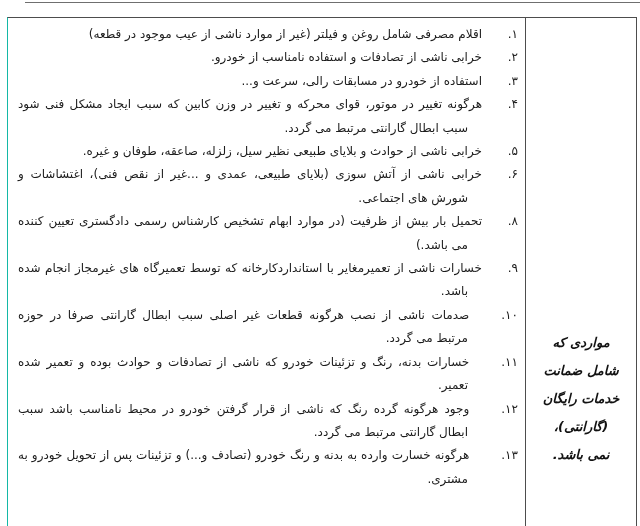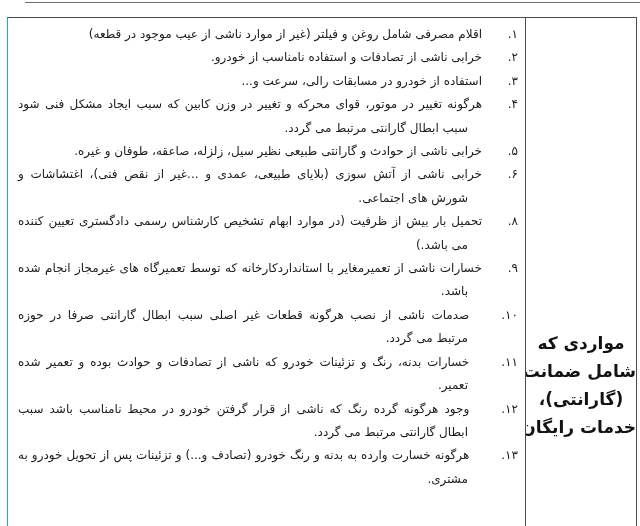--- a/index.html
+++ b/index.html
@@ -68,45 +68,46 @@
   .cell-label {
     flex: 1;
     box-sizing: border-box;
     padding-top: 311px;
     direction: rtl;
     text-align: center;
     overflow: hidden;
   }
   .label-line {
     font-weight: bold;
-    font-size: 17px;
+    font-size: 13px;
     line-height: 28px;
     color: #121212;
     white-space: nowrap;
+    font-style: italic;
   }
 </style>
 </head>
 <body>
 
 <div class="page">
   <div class="top-rule"></div>
 
   <div class="warranty-table">
 
     <div class="cell-items">
       <div id="items-container">
   <div class="item"><span class="num">۱.</span><span class="txt">اقلام مصرفی شامل روغن و فیلتر (غیر از موارد ناشی از عیب موجود در قطعه)</span></div>
 
   <div class="item"><span class="num">۲.</span><span class="txt">خرابی ناشی از تصادفات و استفاده نامناسب از خودرو.</span></div>
 
   <div class="item"><span class="num">۳.</span><span class="txt">استفاده از خودرو در مسابقات رالی، سرعت و...</span></div>
 
   <div class="item"><span class="num">۴.</span><span class="txt">هرگونه تغییر در موتور، قوای محرکه و تغییر در وزن کابین که سبب ایجاد مشکل فنی شود سبب ابطال گارانتی مرتبط می گردد.</span></div>
 
-  <div class="item"><span class="num">۵.</span><span class="txt">خرابی ناشی از حوادث و گارانتی طبیعی نظیر سیل، زلزله، صاعقه، طوفان و غیره.</span></div>
+  <div class="item"><span class="num">۵.</span><span class="txt">خرابی ناشی از حوادث و بلایای طبیعی نظیر سیل، زلزله، صاعقه، طوفان و غیره.</span></div>
 
   <div class="item"><span class="num">۶.</span><span class="txt">خرابی ناشی از آتش سوزی (بلایای طبیعی، عمدی و ...غیر از نقص فنی)، اغتشاشات و شورش های اجتماعی.</span></div>
 
 
   <div class="item"><span class="num">۸.</span><span class="txt">تحمیل بار بیش از ظرفیت (در موارد ابهام تشخیص کارشناس رسمی دادگستری تعیین کننده می باشد.)</span></div>
 
   <div class="item"><span class="num">۹.</span><span class="txt">خسارات ناشی از تعمیرمغایر با استانداردکارخانه که توسط تعمیرگاه های غیرمجاز انجام شده باشد.</span></div>
 
   <div class="item"><span class="num tight">۱۰.</span><span class="txt">صدمات ناشی از نصب هرگونه قطعات غیر اصلی سبب ابطال گارانتی صرفا در حوزه مرتبط می گردد.</span></div>
 
@@ -116,19 +117,20 @@
 
   <div class="item"><span class="num tight">۱۳.</span><span class="txt">هرگونه خسارت وارده به بدنه و رنگ خودرو (تصادف و...) و تزئینات پس از تحویل خودرو به مشتری.</span></div>
 
 </div>
     </div>
 
     <div class="cell-label">
       <div id="label-lines">
           <div class="label-line">مواردی که</div>
           <div class="label-line">شامل ضمانت</div>
+          <div class="label-line">خدمات رایگان</div>
           <div class="label-line">(گارانتی)،</div>
-          <div class="label-line">خدمات رایگان</div>
+          <div class="label-line">نمی باشد.</div>
         </div>
     </div>
 
   </div>
 </div>
 
 </body></html>

